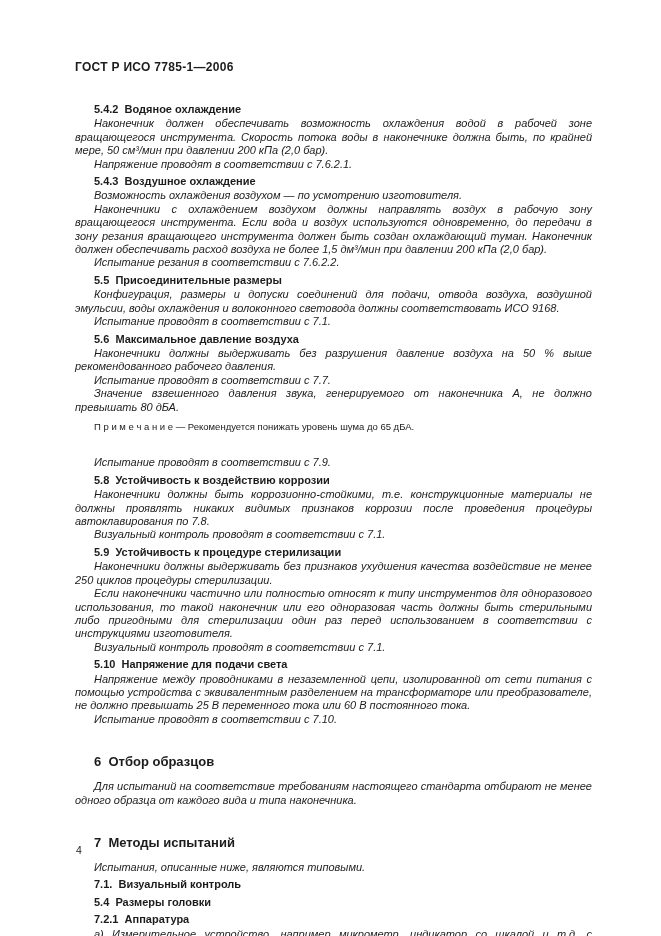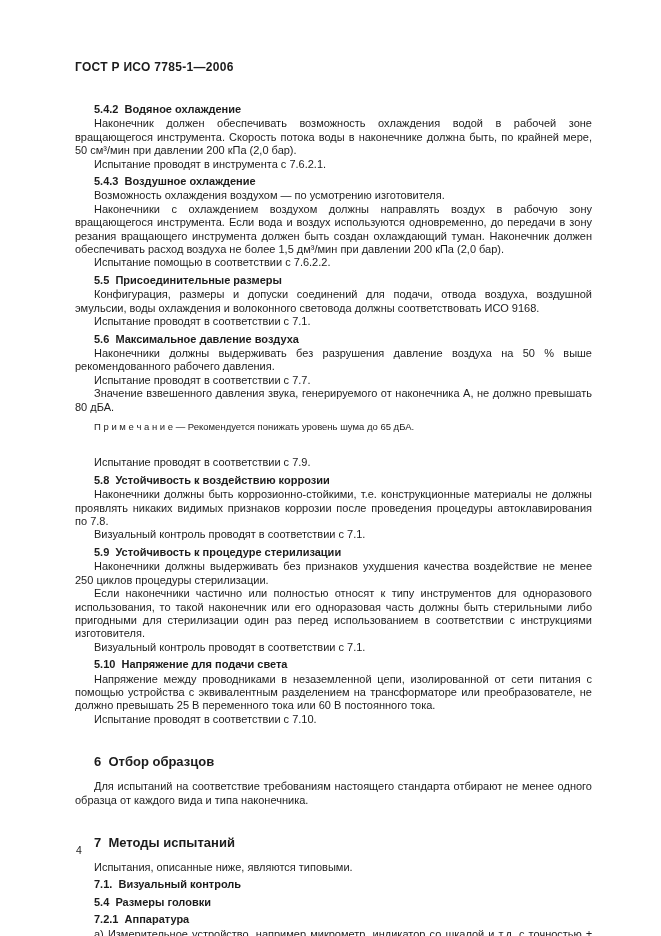--- a/index.html
+++ b/index.html
@@ -30,20 +30,21 @@
     left: 75px;
     top: 99px;
     width: 517px;
     font-size: 11px;
     line-height: 13.4px;
     text-align: justify;
   }
   .block { margin: 0; }
   .p {
     text-indent: 19px;
+    font-style: italic;
   }
   .h3 {
     font-weight: bold;
     text-indent: 19px;
     text-align: left;
     white-space: pre-wrap;
     margin-top: 4px;
     margin-bottom: 1px;
   }
   .h2 {
@@ -73,25 +74,25 @@
 </style>
 </head>
 <body>
 
 <div class="page">
   <div class="doc-header">ГОСТ Р ИСО 7785-1—2006</div>
 
   <div class="content">
       <div class="block h3">5.4.2  Водяное охлаждение</div>
       <div class="block p">Наконечник должен обеспечивать возможность охлаждения водой в рабочей зоне вращающегося инструмента. Скорость потока воды в наконечнике должна быть, по крайней мере, 50 см³/мин при давлении 200 кПа (2,0 бар).</div>
-      <div class="block p">Испытание проводят в инструмента с 7.6.2.1.</div>
+      <div class="block p">Напряжение проводят в соответствии с 7.6.2.1.</div>
       <div class="block h3">5.4.3  Воздушное охлаждение</div>
       <div class="block p">Возможность охлаждения воздухом — по усмотрению изготовителя.</div>
       <div class="block p">Наконечники с охлаждением воздухом должны направлять воздух в рабочую зону вращающегося инструмента. Если вода и воздух используются одновременно, до передачи в зону резания вращающего инструмента должен быть создан охлаждающий туман. Наконечник должен обеспечивать расход воздуха не более 1,5 дм³/мин при давлении 200 кПа (2,0 бар).</div>
-      <div class="block p">Испытание помощью в соответствии с 7.6.2.2.</div>
+      <div class="block p">Испытание резания в соответствии с 7.6.2.2.</div>
       <div class="block h3">5.5  Присоединительные размеры</div>
       <div class="block p">Конфигурация, размеры и допуски соединений для подачи, отвода воздуха, воздушной эмульсии, воды охлаждения и волоконного световода должны соответствовать ИСО 9168.</div>
       <div class="block p">Испытание проводят в соответствии с 7.1.</div>
       <div class="block h3">5.6  Максимальное давление воздуха</div>
       <div class="block p">Наконечники должны выдерживать без разрушения давление воздуха на 50 % выше рекомендованного рабочего давления.</div>
       <div class="block p">Испытание проводят в соответствии с 7.7.</div>
       <div class="block p">Значение взвешенного давления звука, генерируемого от наконечника А, не должно превышать 80 дБА.</div>
       <div class="block note">П р и м е ч а н и е — Рекомендуется понижать уровень шума до 65 дБА.</div>
       <div class="block p">Испытание проводят в соответствии с 7.9.</div>
       <div class="block h3">5.8  Устойчивость к воздействию коррозии</div>

